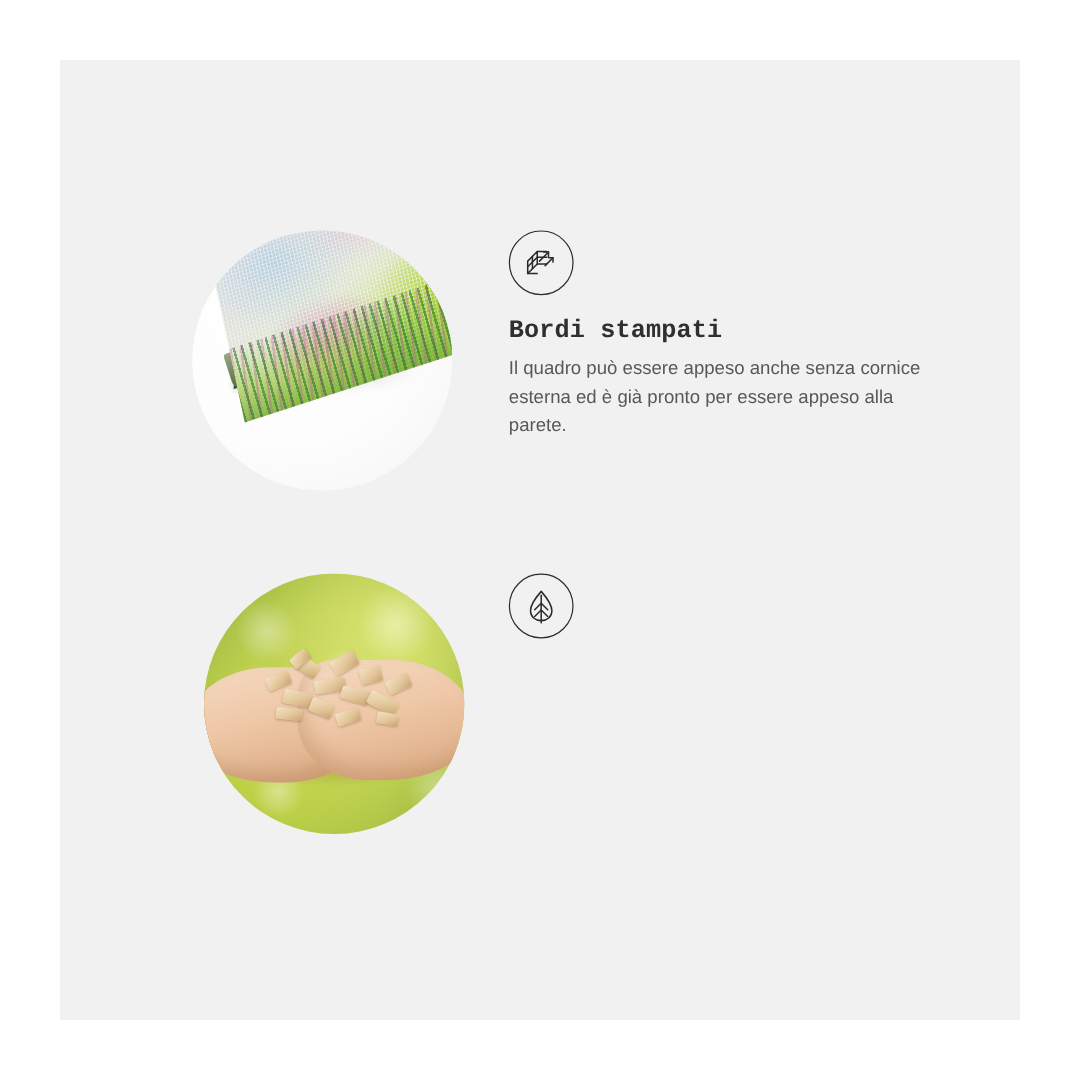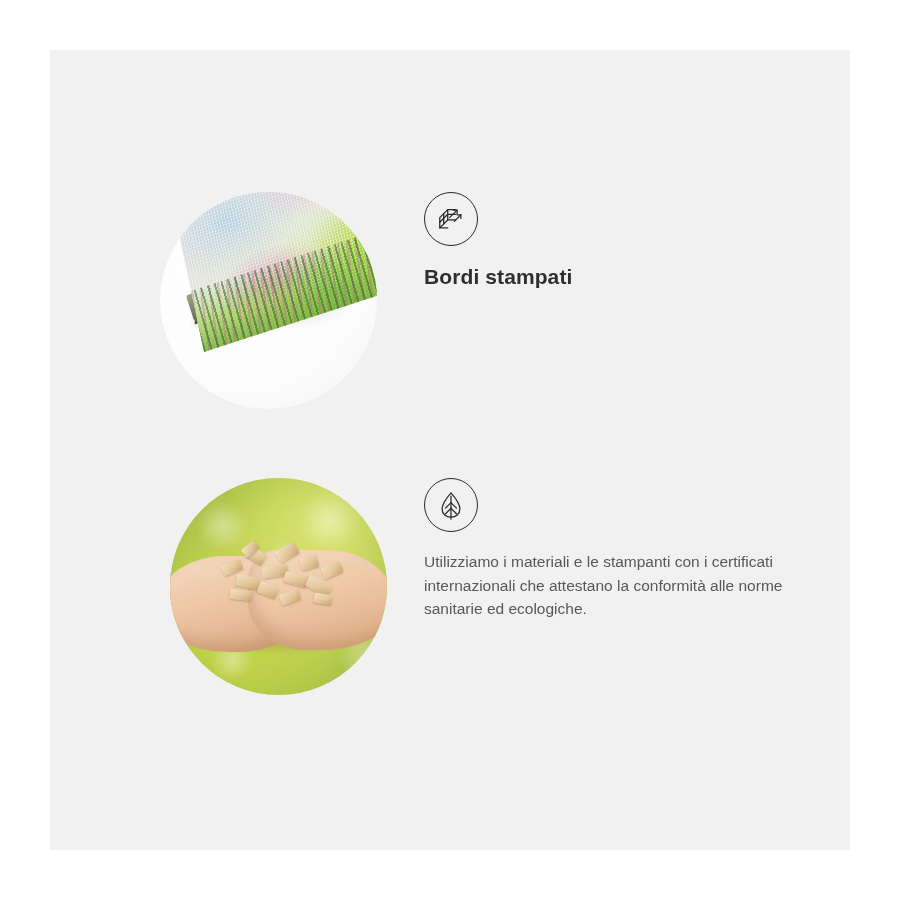--- a/index.html
+++ b/index.html
@@ -230,20 +230,21 @@
     justify-content: center;
     margin-bottom: 18px;
   }
   .feature-title {
     margin: 0 0 6px 0;
     font-size: 21px;
     font-weight: 600;
     color: #2f2f2f;
     letter-spacing: 0.1px;
     line-height: 1.25;
+    font-family: Liberation Mono, monospace;
   }
   .feature-desc {
     margin: 0;
     font-size: 15.5px;
     line-height: 1.52;
     color: #58585a;
     max-width: 372px;
   }
 </style>
 </head>
@@ -277,20 +278,21 @@
             <path d="M4 25.5 L12.5 25.5"></path>
             <path d="M12.5 11 L21 11"></path>
             <path d="M8.2 10.3 L8.2 21.3"></path>
             <path d="M14.5 14.5 L22.5 6.5"></path>
             <path d="M18.3 6.5 L22.5 6.5 L22.5 10.7"></path>
             <path d="M19.5 18.5 L26.5 11.5"></path>
             <path d="M22.6 11.5 L26.5 11.5 L26.5 15.4"></path>
           </svg>
         </div>
         <h2 class="feature-title">Bordi stampati</h2>
+        <p class="feature-desc">Il quadro può essere appeso anche senza cornice esterna ed è già pronto per essere appeso alla parete.</p>
       </div>
     </div>
 
     <div class="feature feature-2">
 
       <div class="media media-2">
         <div class="eco-scene">
           <div class="bokeh b1"></div>
           <div class="bokeh b2"></div>
           <div class="bokeh b3"></div>
@@ -323,18 +325,17 @@
         <div class="icon-circle">
           <svg width="30" height="30" viewBox="0 0 32 32" fill="none" stroke="#2b2b2b" stroke-width="1.35" stroke-linecap="round" stroke-linejoin="round">
             <path d="M16 3 C23 11 25.5 16.5 25.5 20.2 C25.5 25.6 21.3 29 16 29 C10.7 29 6.5 25.6 6.5 20.2 C6.5 16.5 9 11 16 3 Z"></path>
             <path d="M16 6.5 L16 31"></path>
             <path d="M16 13.5 L10.2 19.3"></path>
             <path d="M16 13.5 L21.8 19.3"></path>
             <path d="M16 19.5 L10.2 25.3"></path>
             <path d="M16 19.5 L21.8 25.3"></path>
           </svg>
         </div>
-        <p class="feature-desc">Utilizziamo i materiali e le stampanti con i certificati internazionali che attestano la conformità alle norme sanitarie ed ecologiche.</p>
       </div>
     </div>
 
   </div>
 </div>
 
 </body></html>

